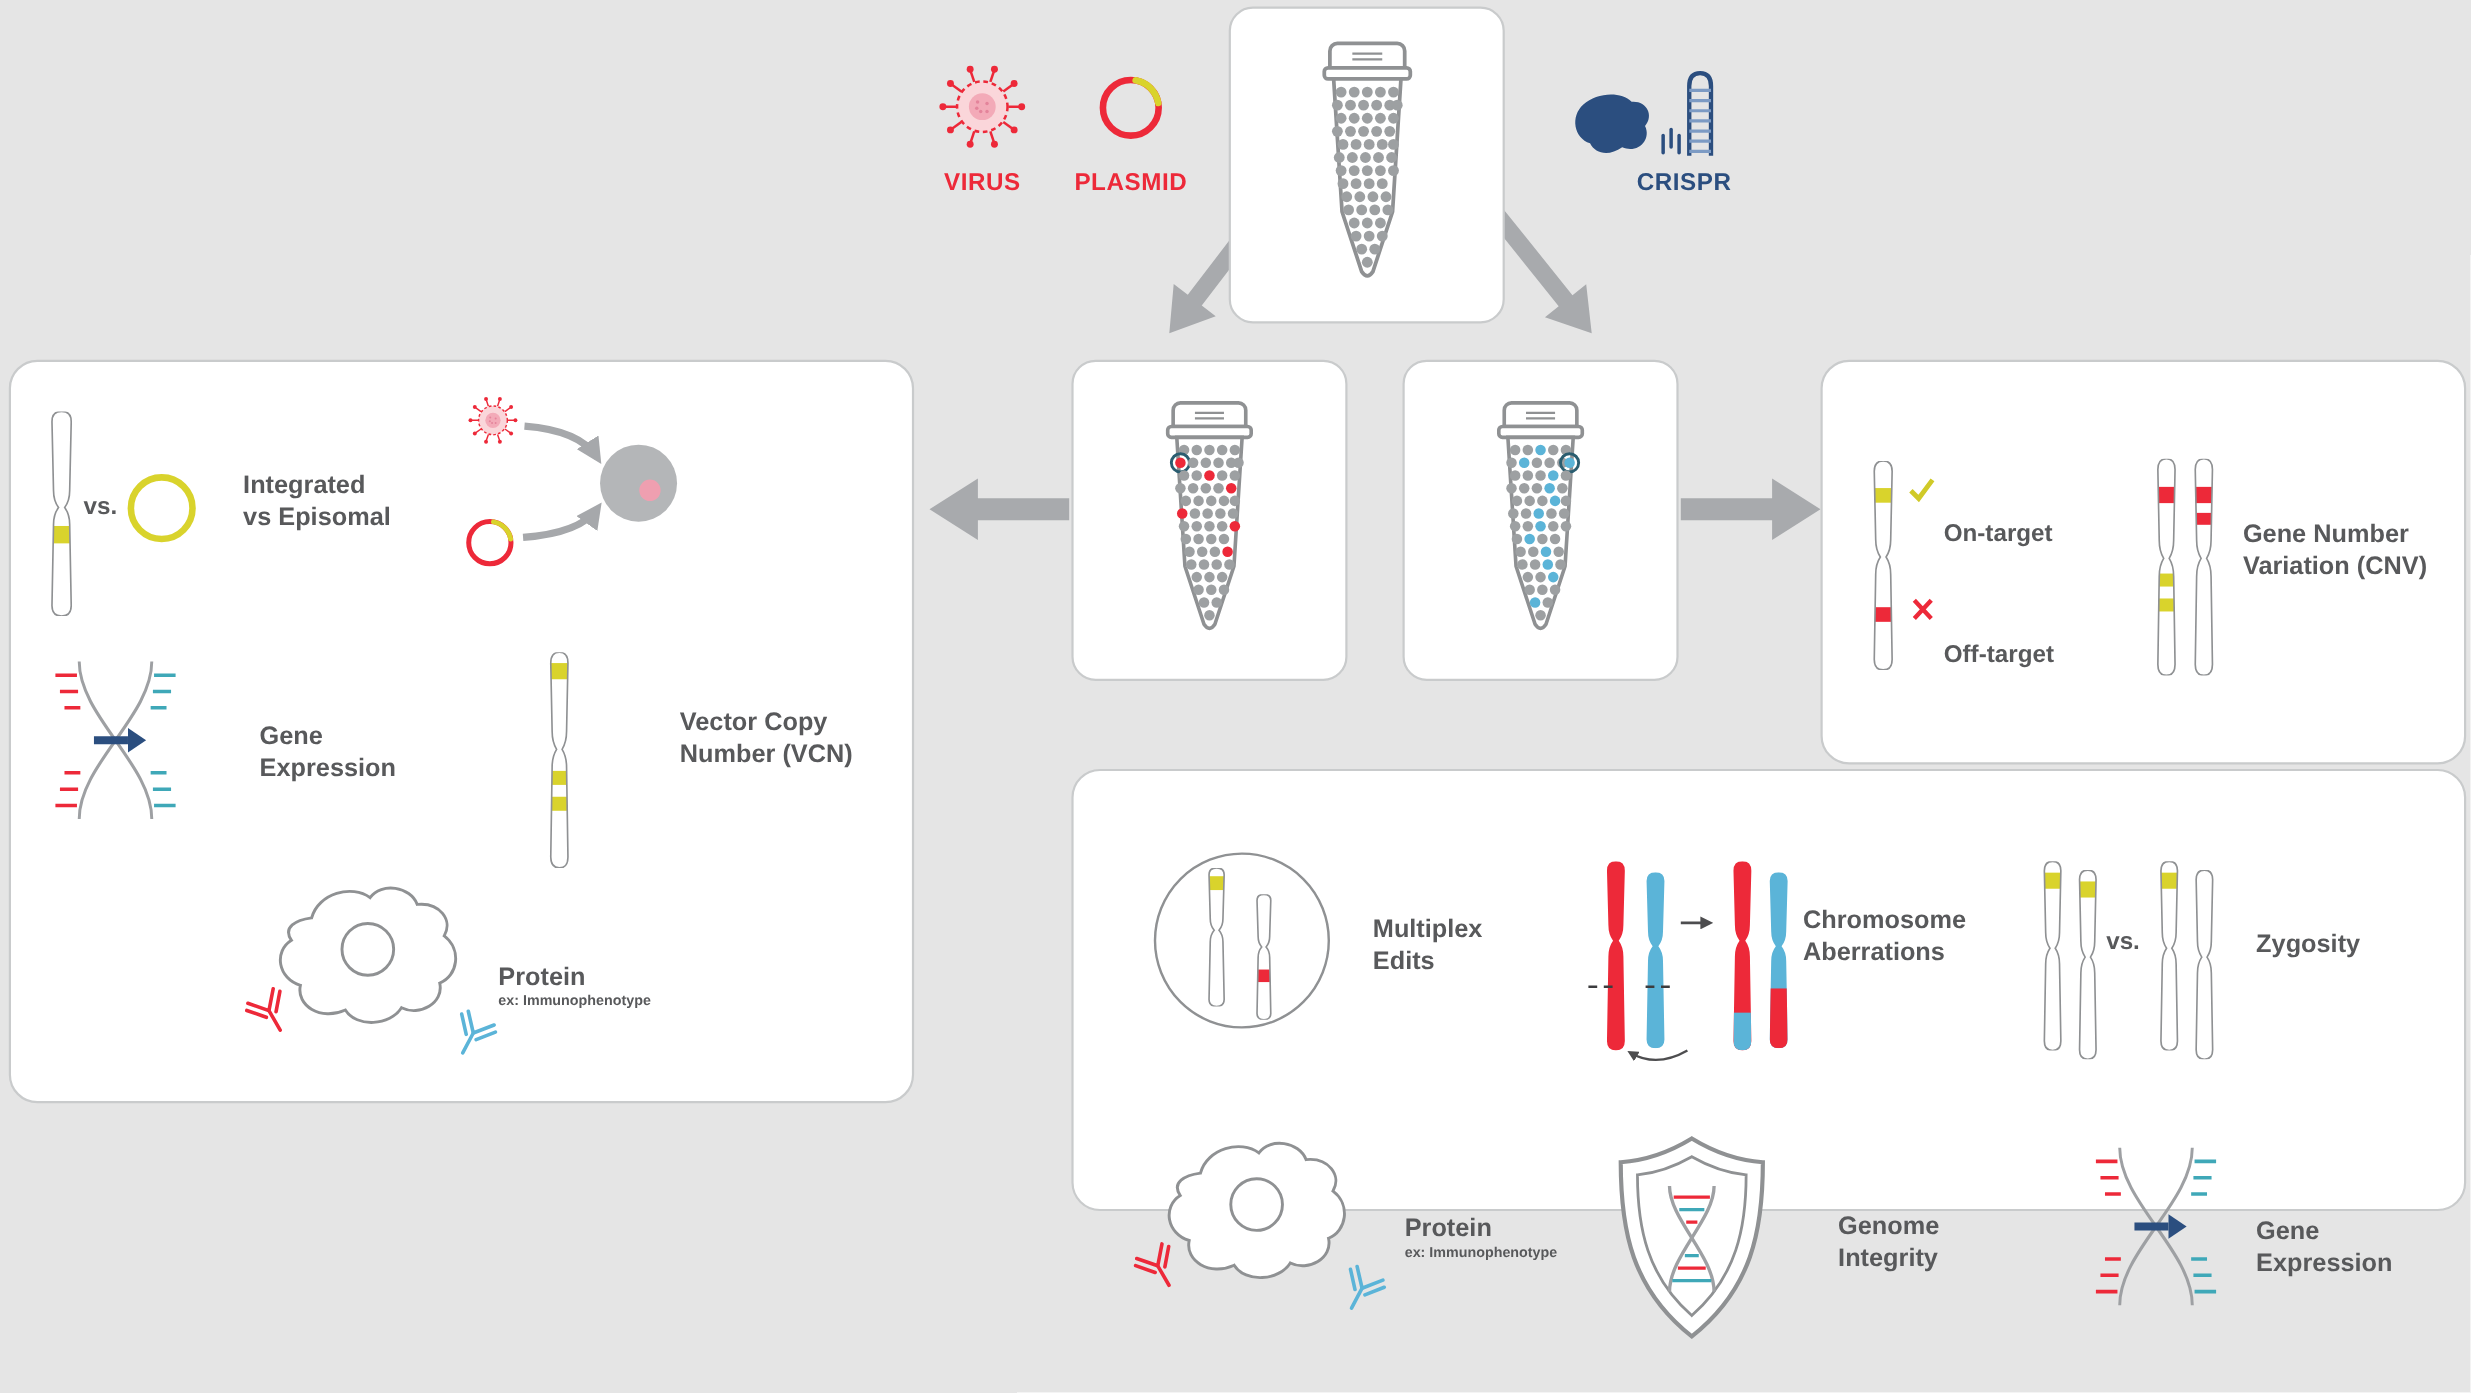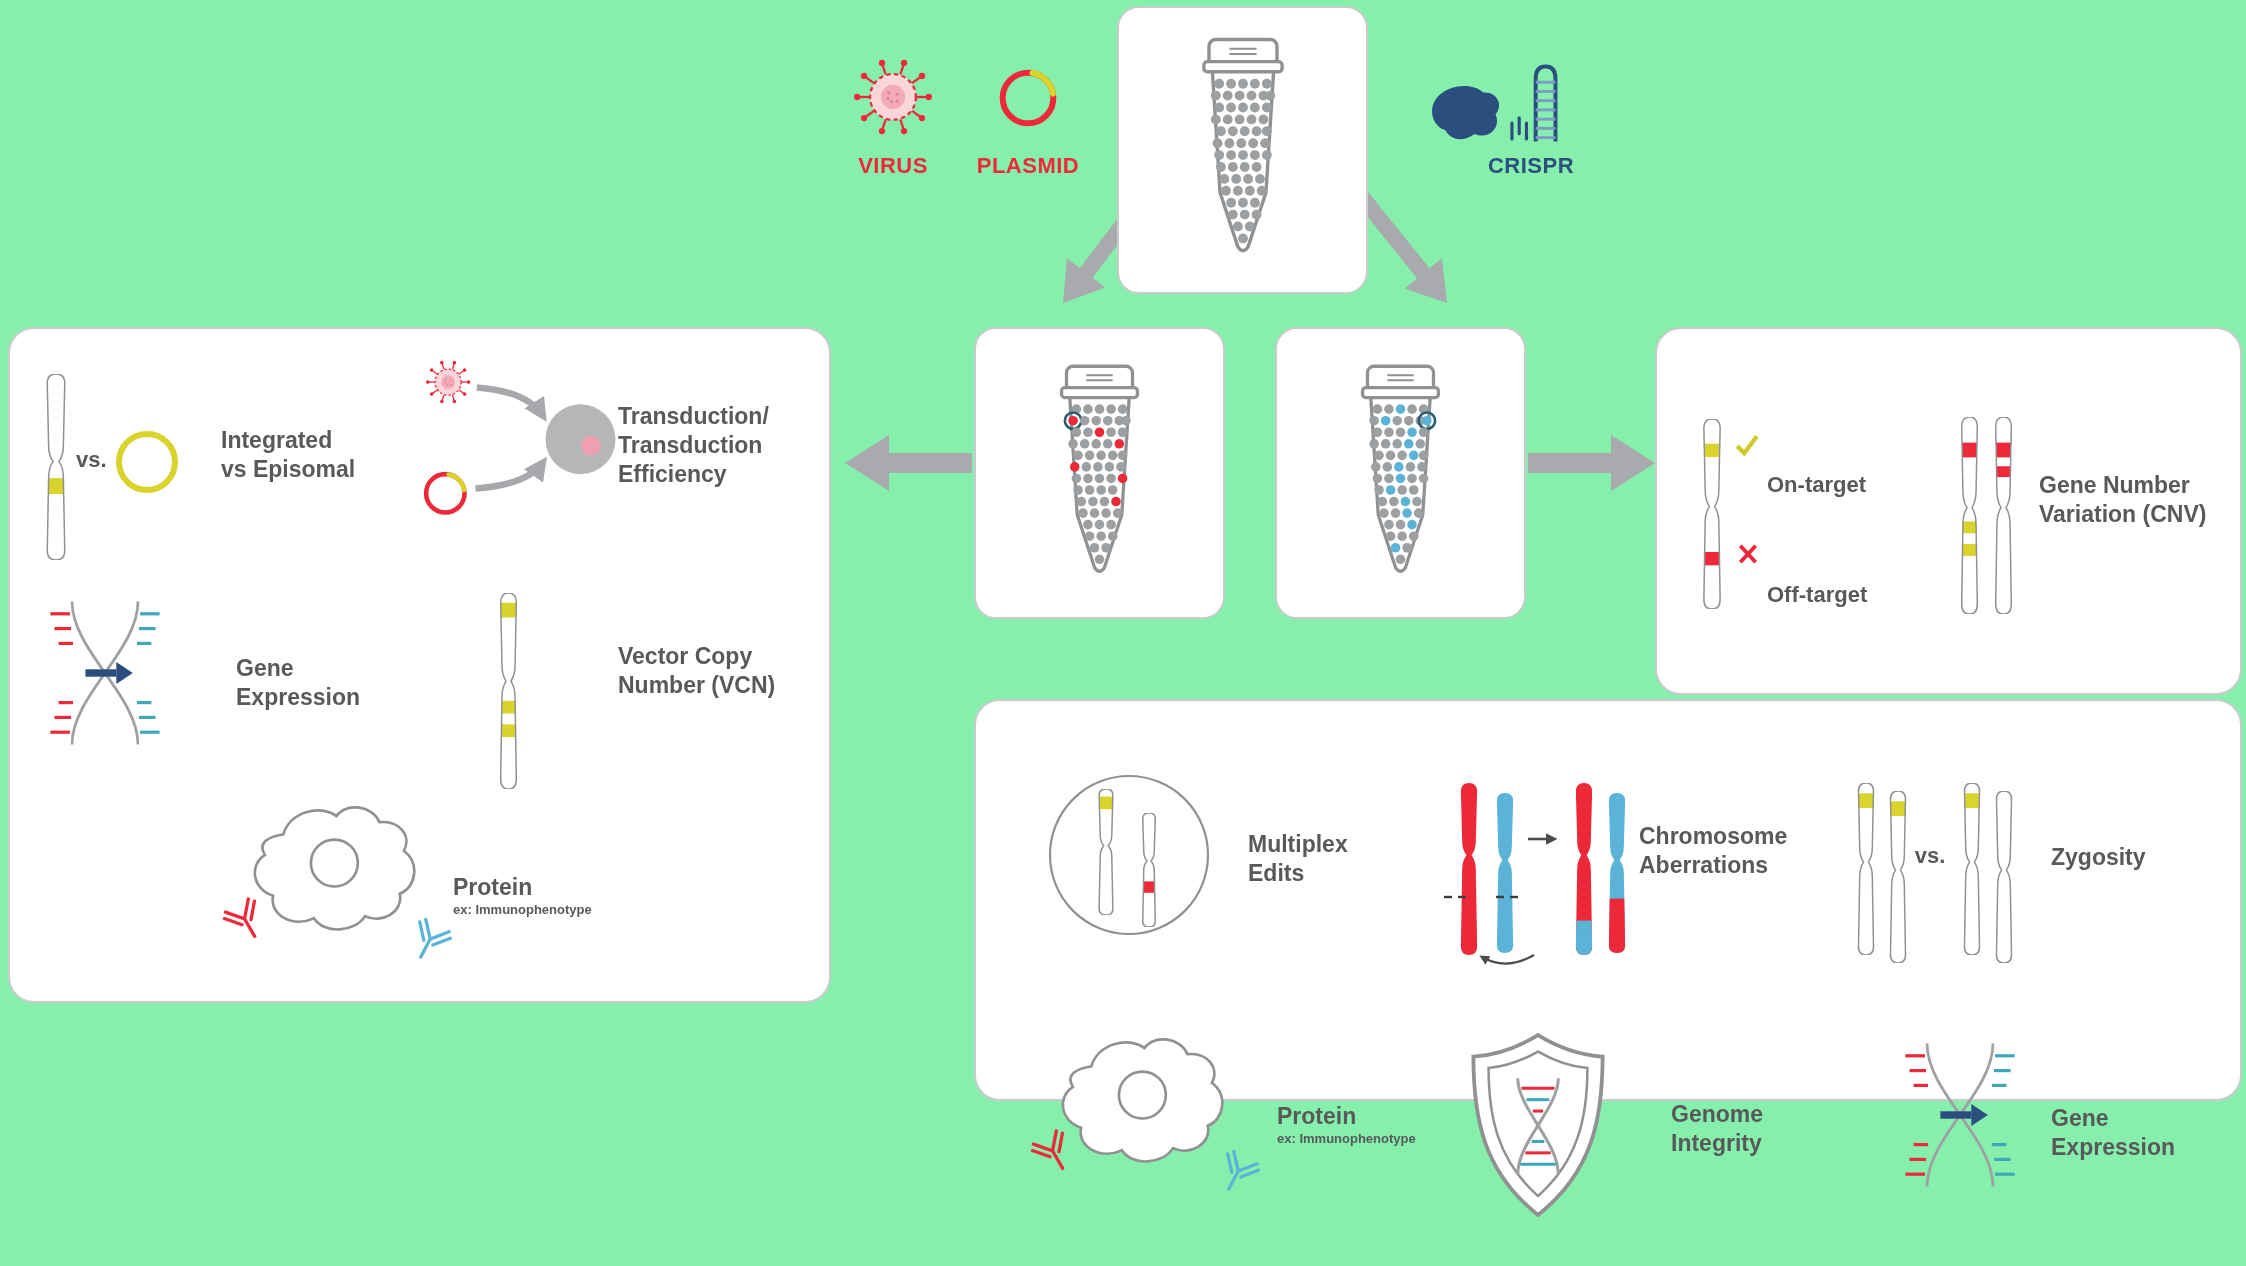--- a/index.html
+++ b/index.html
@@ -1,17 +1,17 @@
 <!DOCTYPE html>
 <html><head>
 <meta charset="utf-8">
 <style>
   * { margin:0; padding:0; box-sizing:border-box; }
   html,body { background:#ffffff; font-family:"Liberation Sans", sans-serif; }
-  .canvas { position:relative; width:2246px; height:1266px; background:#86efac; overflow:hidden; }
+  .canvas { position:relative; width:2246px; height:1266px; background:#e5e5e5; overflow:hidden; }
   .abs { position:absolute; }
   .panel { position:absolute; border:2px solid #c9cbcc; border-radius:26px; background:#fff; }
   .tubebox { position:absolute; border:2px solid #c9cbcc; border-radius:22px; background:#fff;
              display:flex; align-items:center; justify-content:center; }
   .title { position:absolute; font-weight:bold; font-size:23px; color:#58595b;
            line-height:29px; white-space:pre-line; }
   .smalltitle { font-size:22px; line-height:26px;margin-top:36px; }
   .sub { position:absolute; font-weight:600; font-size:13px; color:#58595b; }
   .toplabel { position:absolute; font-weight:bold; font-size:22px; transform:translateX(-50%); letter-spacing:.5px; }
   .red { color:#ed2939; }
@@ -381,23 +381,20 @@
     <svg class="abs" style="left:398px;top:26px" width="240" height="175" viewBox="0 0 185 135">
       <use href="#def-virus" transform="translate(12,2) scale(0.63)"></use>
       <use href="#def-plasmid" transform="translate(10,88) scale(0.78)"></use>
       <circle cx="133" cy="65" r="27" fill="#b4b6b8"></circle>
       <circle cx="141" cy="70" r="7.5" fill="#ef9fb0"></circle>
       <g fill="none" stroke="#a6a8ab" stroke-width="5">
         <path d="M53 25 Q92 28 104 47" marker-end="url(#mk-gray)"></path>
         <path d="M52 103 Q92 100 104 83" marker-end="url(#mk-gray)"></path>
       </g>
     </svg>
-    <div class="title" style="left:608px;top:73px">Transduction/
-Transduction
-Efficiency</div>
 
     <svg class="abs" style="left:28px;top:270px" width="134" height="148" viewBox="0 0 130 120" preserveAspectRatio="none">
         <use href="#def-genex"></use>
       </svg>
     <div class="title" style="left:226px;top:325px">Gene
 Expression</div>
 
     <span id="chr-vcn" class="chromo" style="left:486px;top:264px"><svg width="25" height="196" viewBox="0 0 16 120" preserveAspectRatio="none">
           <defs>
             <clipPath id="cp1">

